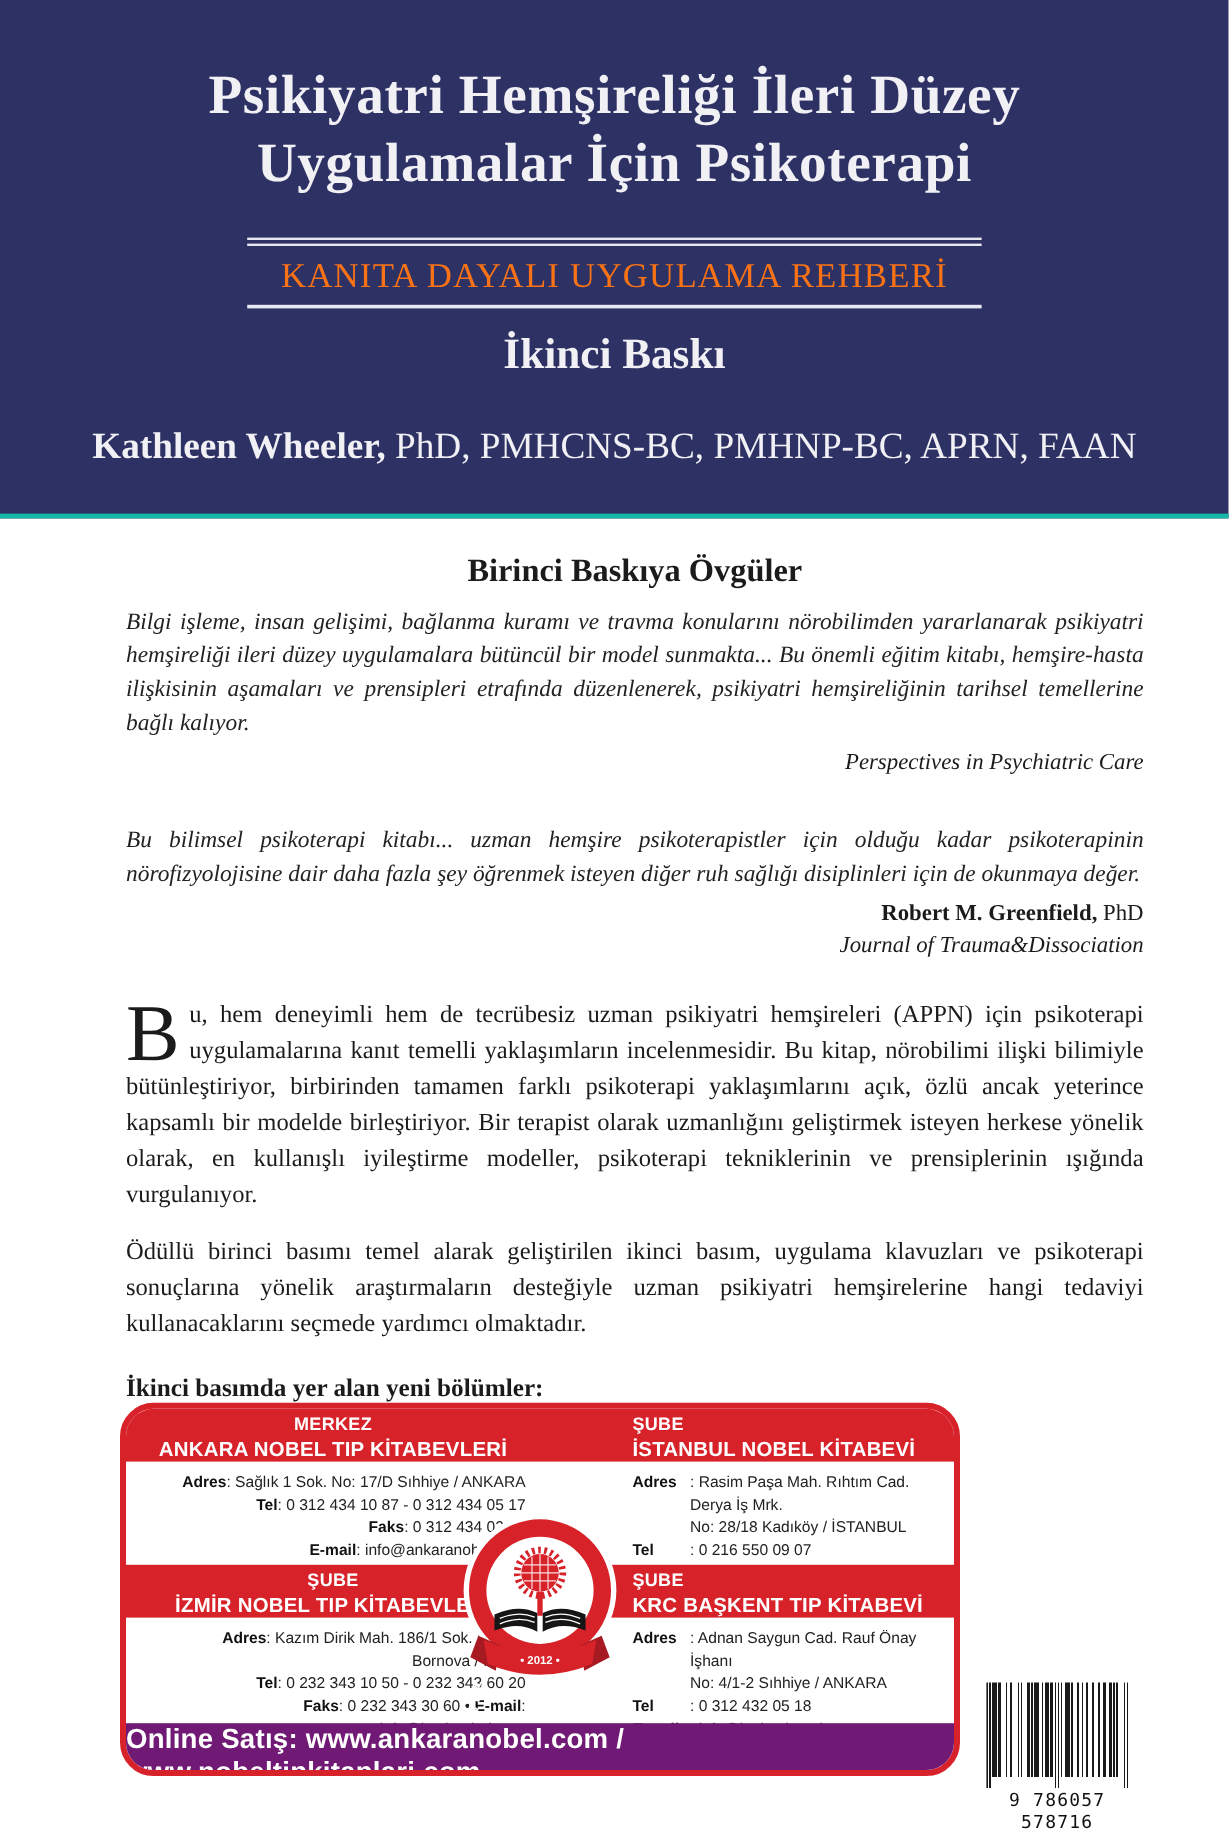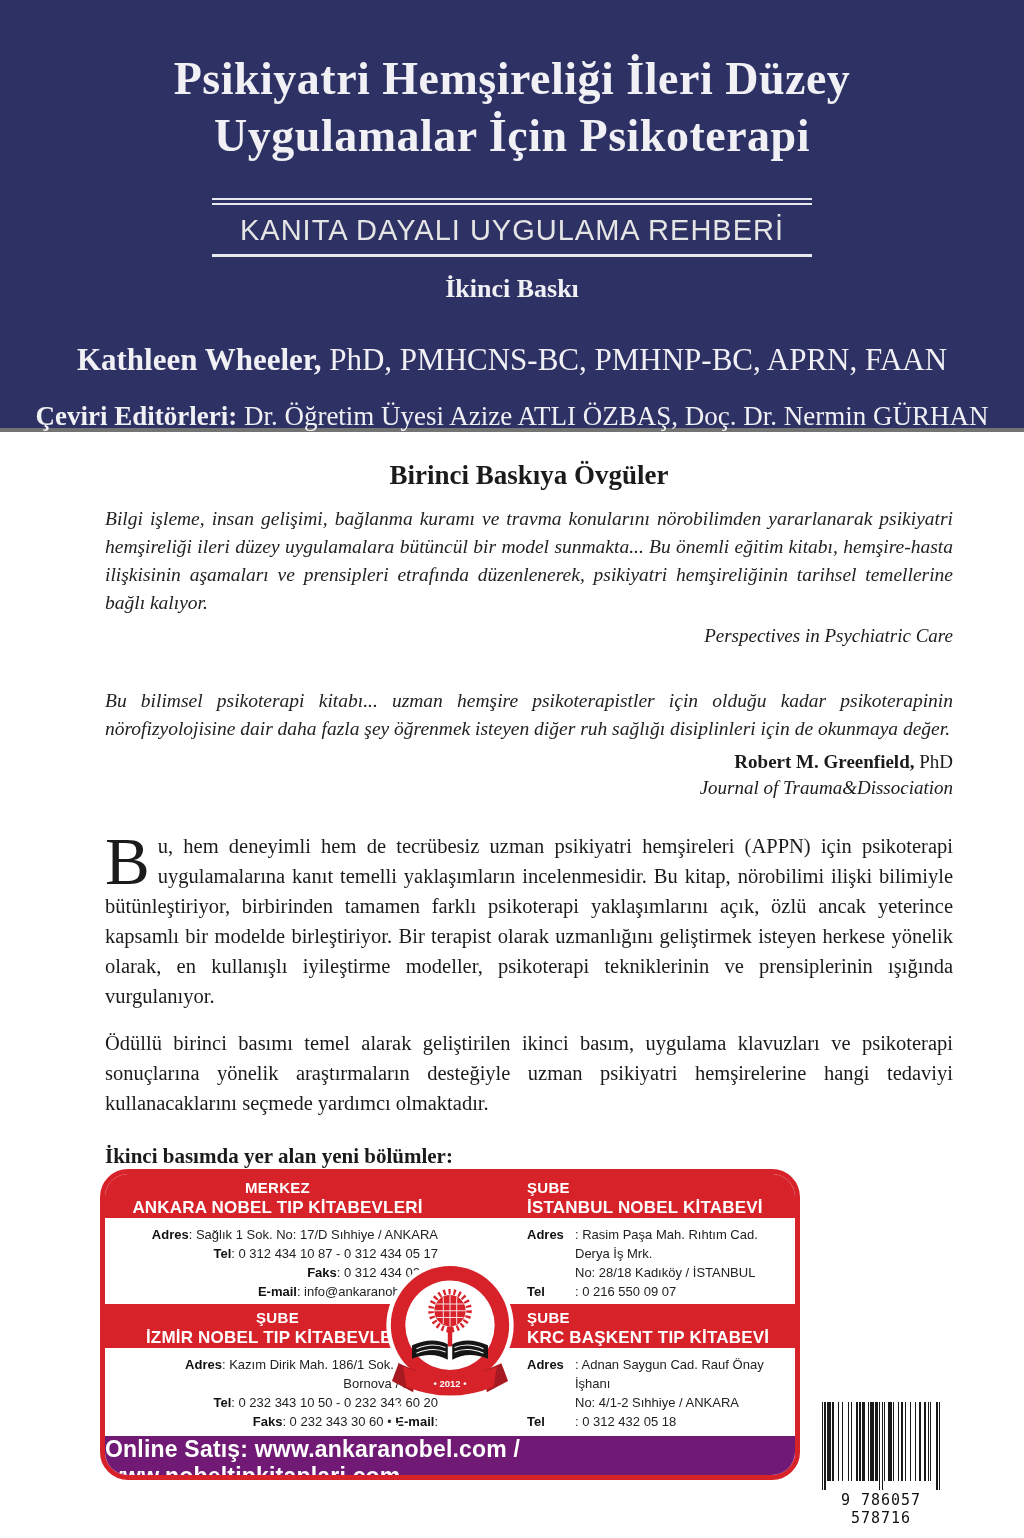--- a/index.html
+++ b/index.html
@@ -6,31 +6,31 @@
   html,body { margin:0; padding:0; background:#fff; }
   .page {
     position:relative; width:1024px; height:1538px; margin:0 auto;
     background:#fff; overflow:hidden;
     font-family:"Liberation Serif", serif; color:#1b1b1b;
   }
 
   
   .cover-header {
     position:absolute; top:0; left:0; width:1024px; height:432px;
-    background:#2e3164; border-bottom:4px solid #737373;
+    background:#2e3164; border-bottom:4px solid #14b8a6;
     text-align:center; color:#f0f0f5; padding-top:50px;
   }
   .book-title { font-size:46px; font-weight:bold; line-height:57px; letter-spacing:0.5px; }
   .banner {
     display:inline-block; margin-top:34px; padding:9px 28px 7px;
     border-top:7px double #e8e8f0; border-bottom:3px solid #e8e8f0;
-    font-family:Liberation Sans, sans-serif; font-size:29px; letter-spacing:1px;
-    color:#e5e5e5;
-  }
-  .edition { margin-top:17px; font-size:26px; font-weight:bold; }
+    font-family:Liberation Serif, serif; font-size:29px; letter-spacing:1px;
+    color:#f97316;
+  }
+  .edition { margin-top:17px; font-size:36px; font-weight:bold; }
   .author-line { margin-top:38px; font-size:31px; }
   .editors-line { margin-top:23px; font-size:27px; }
   .author-line b, .editors-line b { font-weight:bold; }
 
   
   .main { position:absolute; top:436px; left:17px; width:1024px; padding:0 88px; }
   .praise-heading { margin:24px 0 14px; text-align:center; font-size:27px; font-weight:bold; }
   .quote { margin:0 0 6px; font-style:italic; font-size:19.5px; line-height:28px; text-align:justify; color:#222; }
   .attrib { text-align:right; font-size:19px; line-height:26px; }
   .attrib .src { font-style:italic; }
@@ -87,23 +87,20 @@
     <div class="book-title">
       <div>Psikiyatri Hemşireliği İleri Düzey</div>
       <div>Uygulamalar İçin Psikoterapi</div>
     </div>
     <div>
       <div class="banner">KANITA DAYALI UYGULAMA REHBERİ</div>
     </div>
     <div class="edition">İkinci Baskı</div>
     <div class="author-line">
       <b>Kathleen Wheeler,</b><span> PhD, PMHCNS-BC, PMHNP-BC, APRN, FAAN</span>
-    </div>
-    <div class="editors-line">
-      <b>Çeviri Editörleri:</b><span> Dr. Öğretim Üyesi Azize ATLI ÖZBAŞ, Doç. Dr. Nermin GÜRHAN</span>
     </div>
   </header>
 
   <div class="main">
     <h2 class="praise-heading">Birinci Baskıya Övgüler</h2>
 
     <p class="quote">Bilgi işleme, insan gelişimi, bağlanma kuramı ve travma konularını nörobilimden yararlanarak psikiyatri hemşireliği ileri düzey uygulamalara bütüncül bir model sunmakta...  Bu önemli eğitim kitabı, hemşire-hasta ilişkisinin aşamaları ve prensipleri etrafında düzenlenerek, psikiyatri hemşireliğinin tarihsel temellerine bağlı kalıyor.</p>
     <div class="attrib">
       <div class="src">Perspectives in Psychiatric Care</div>
     </div>

